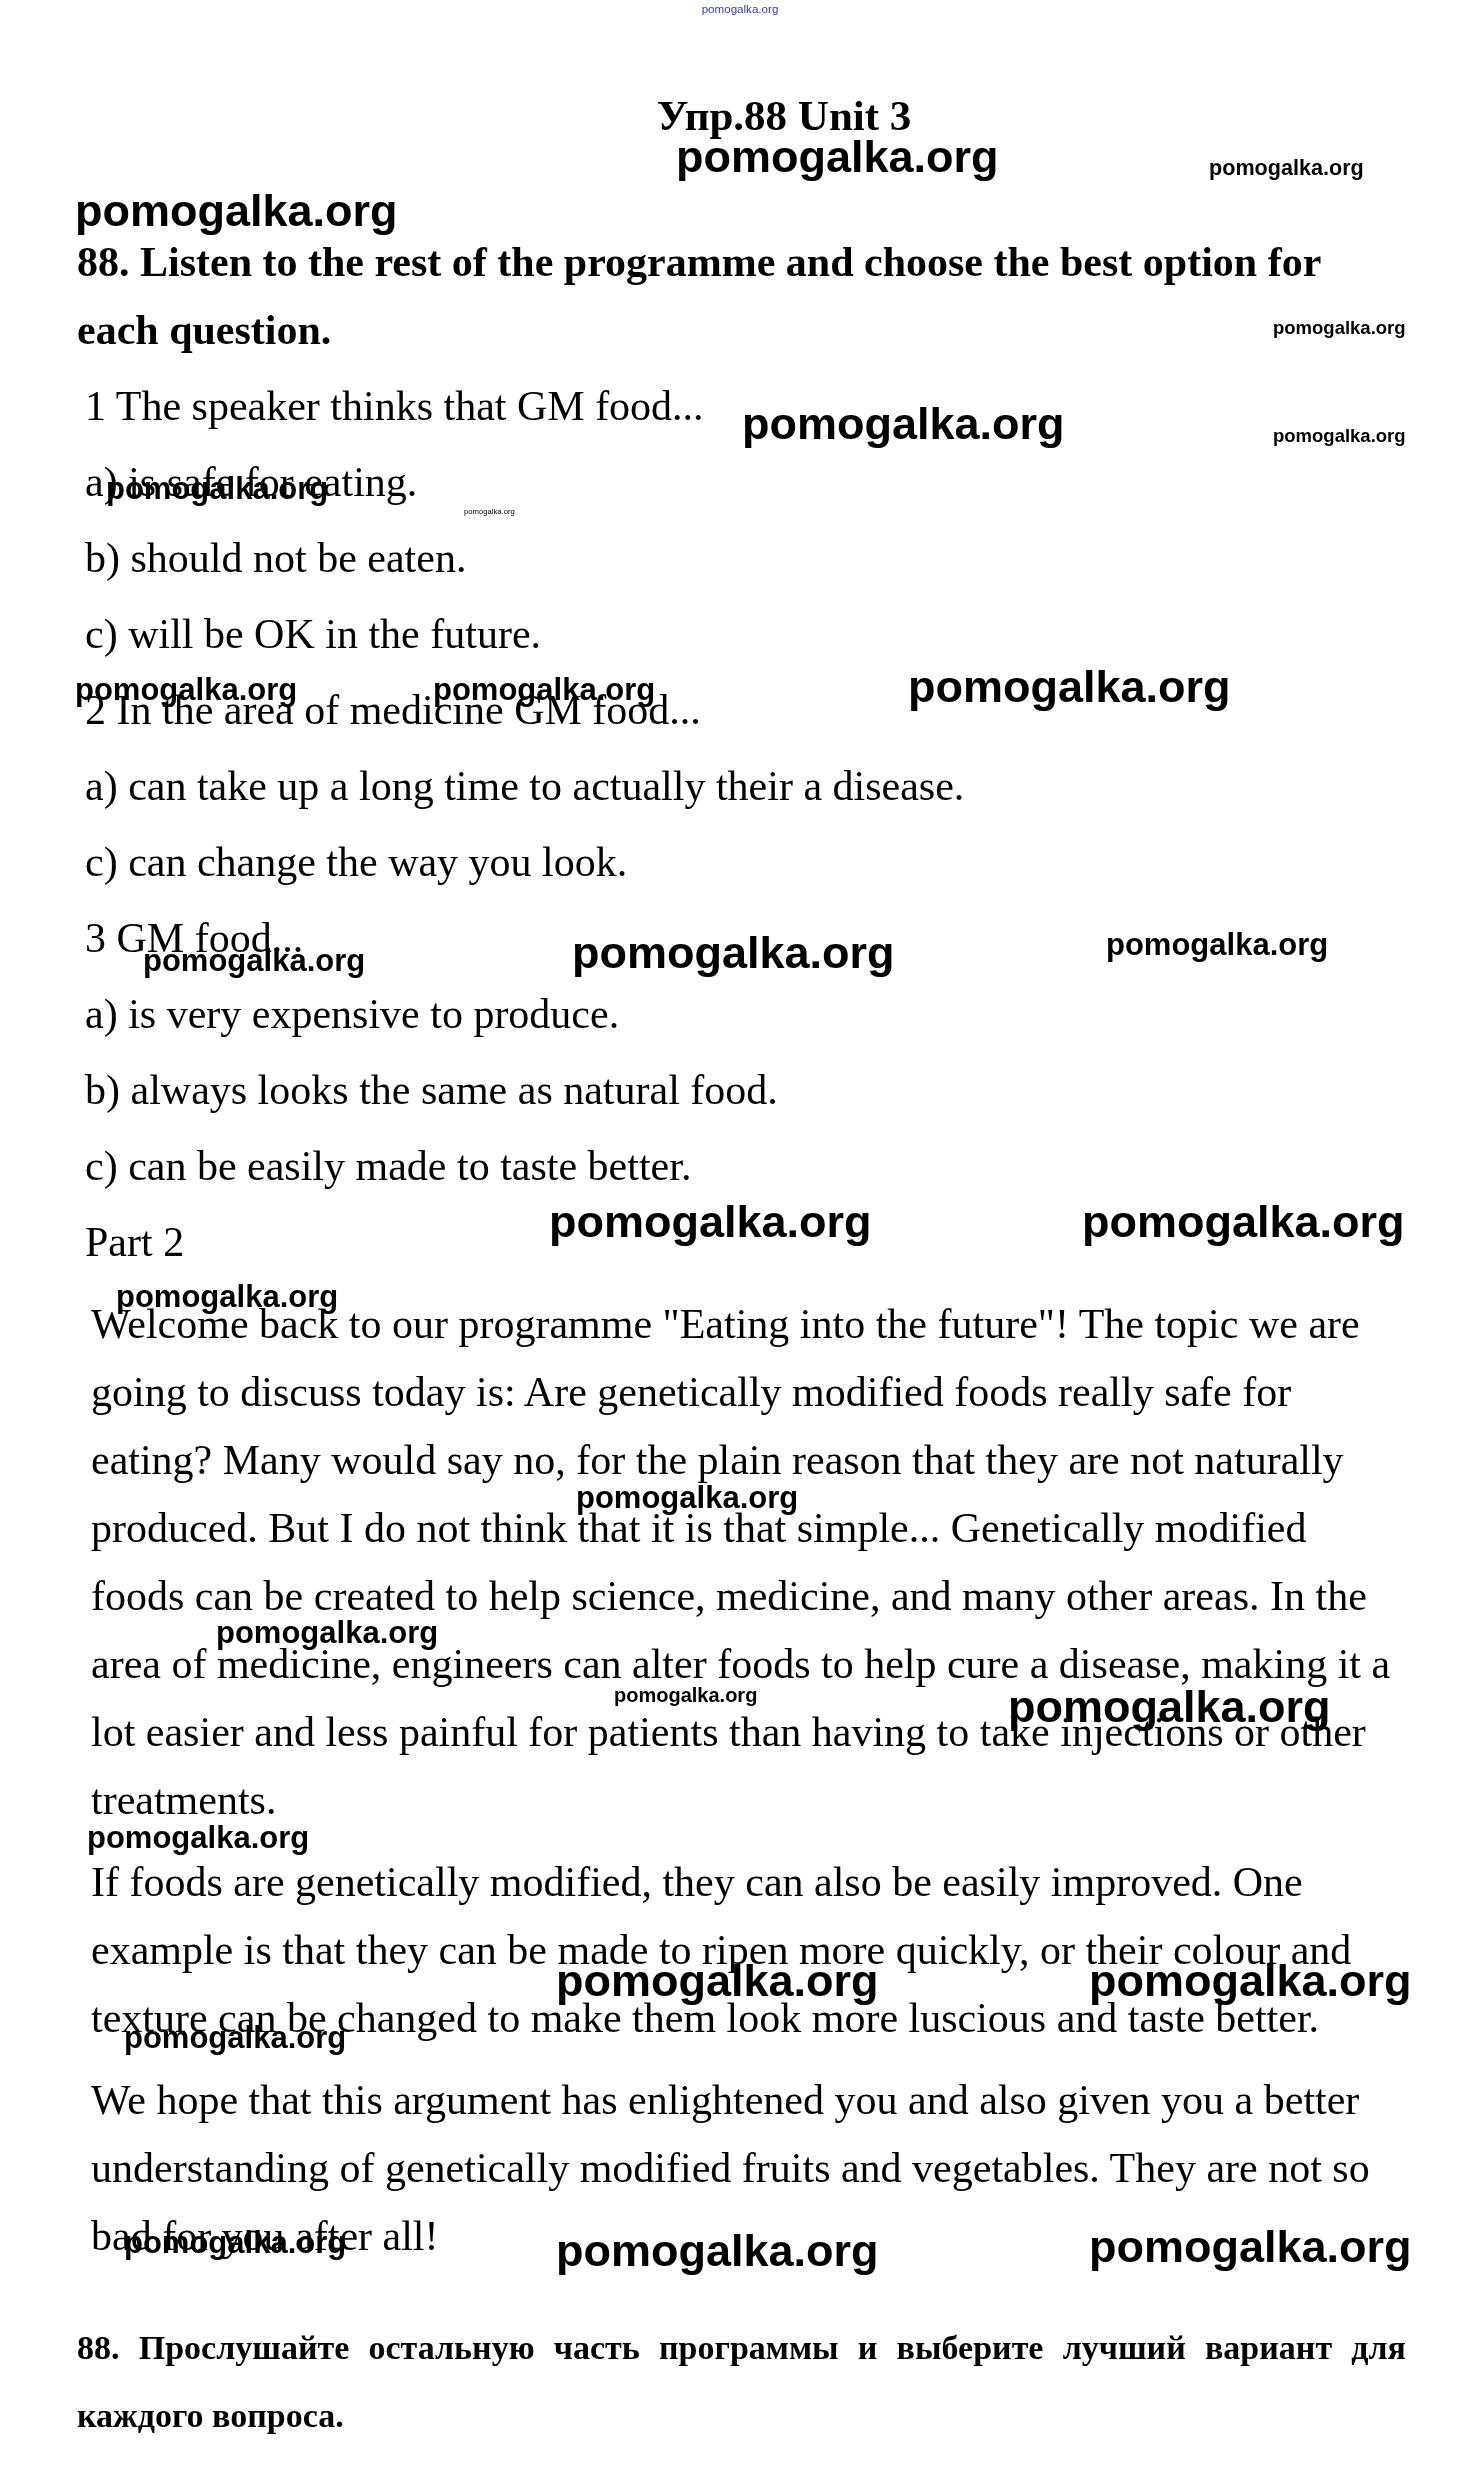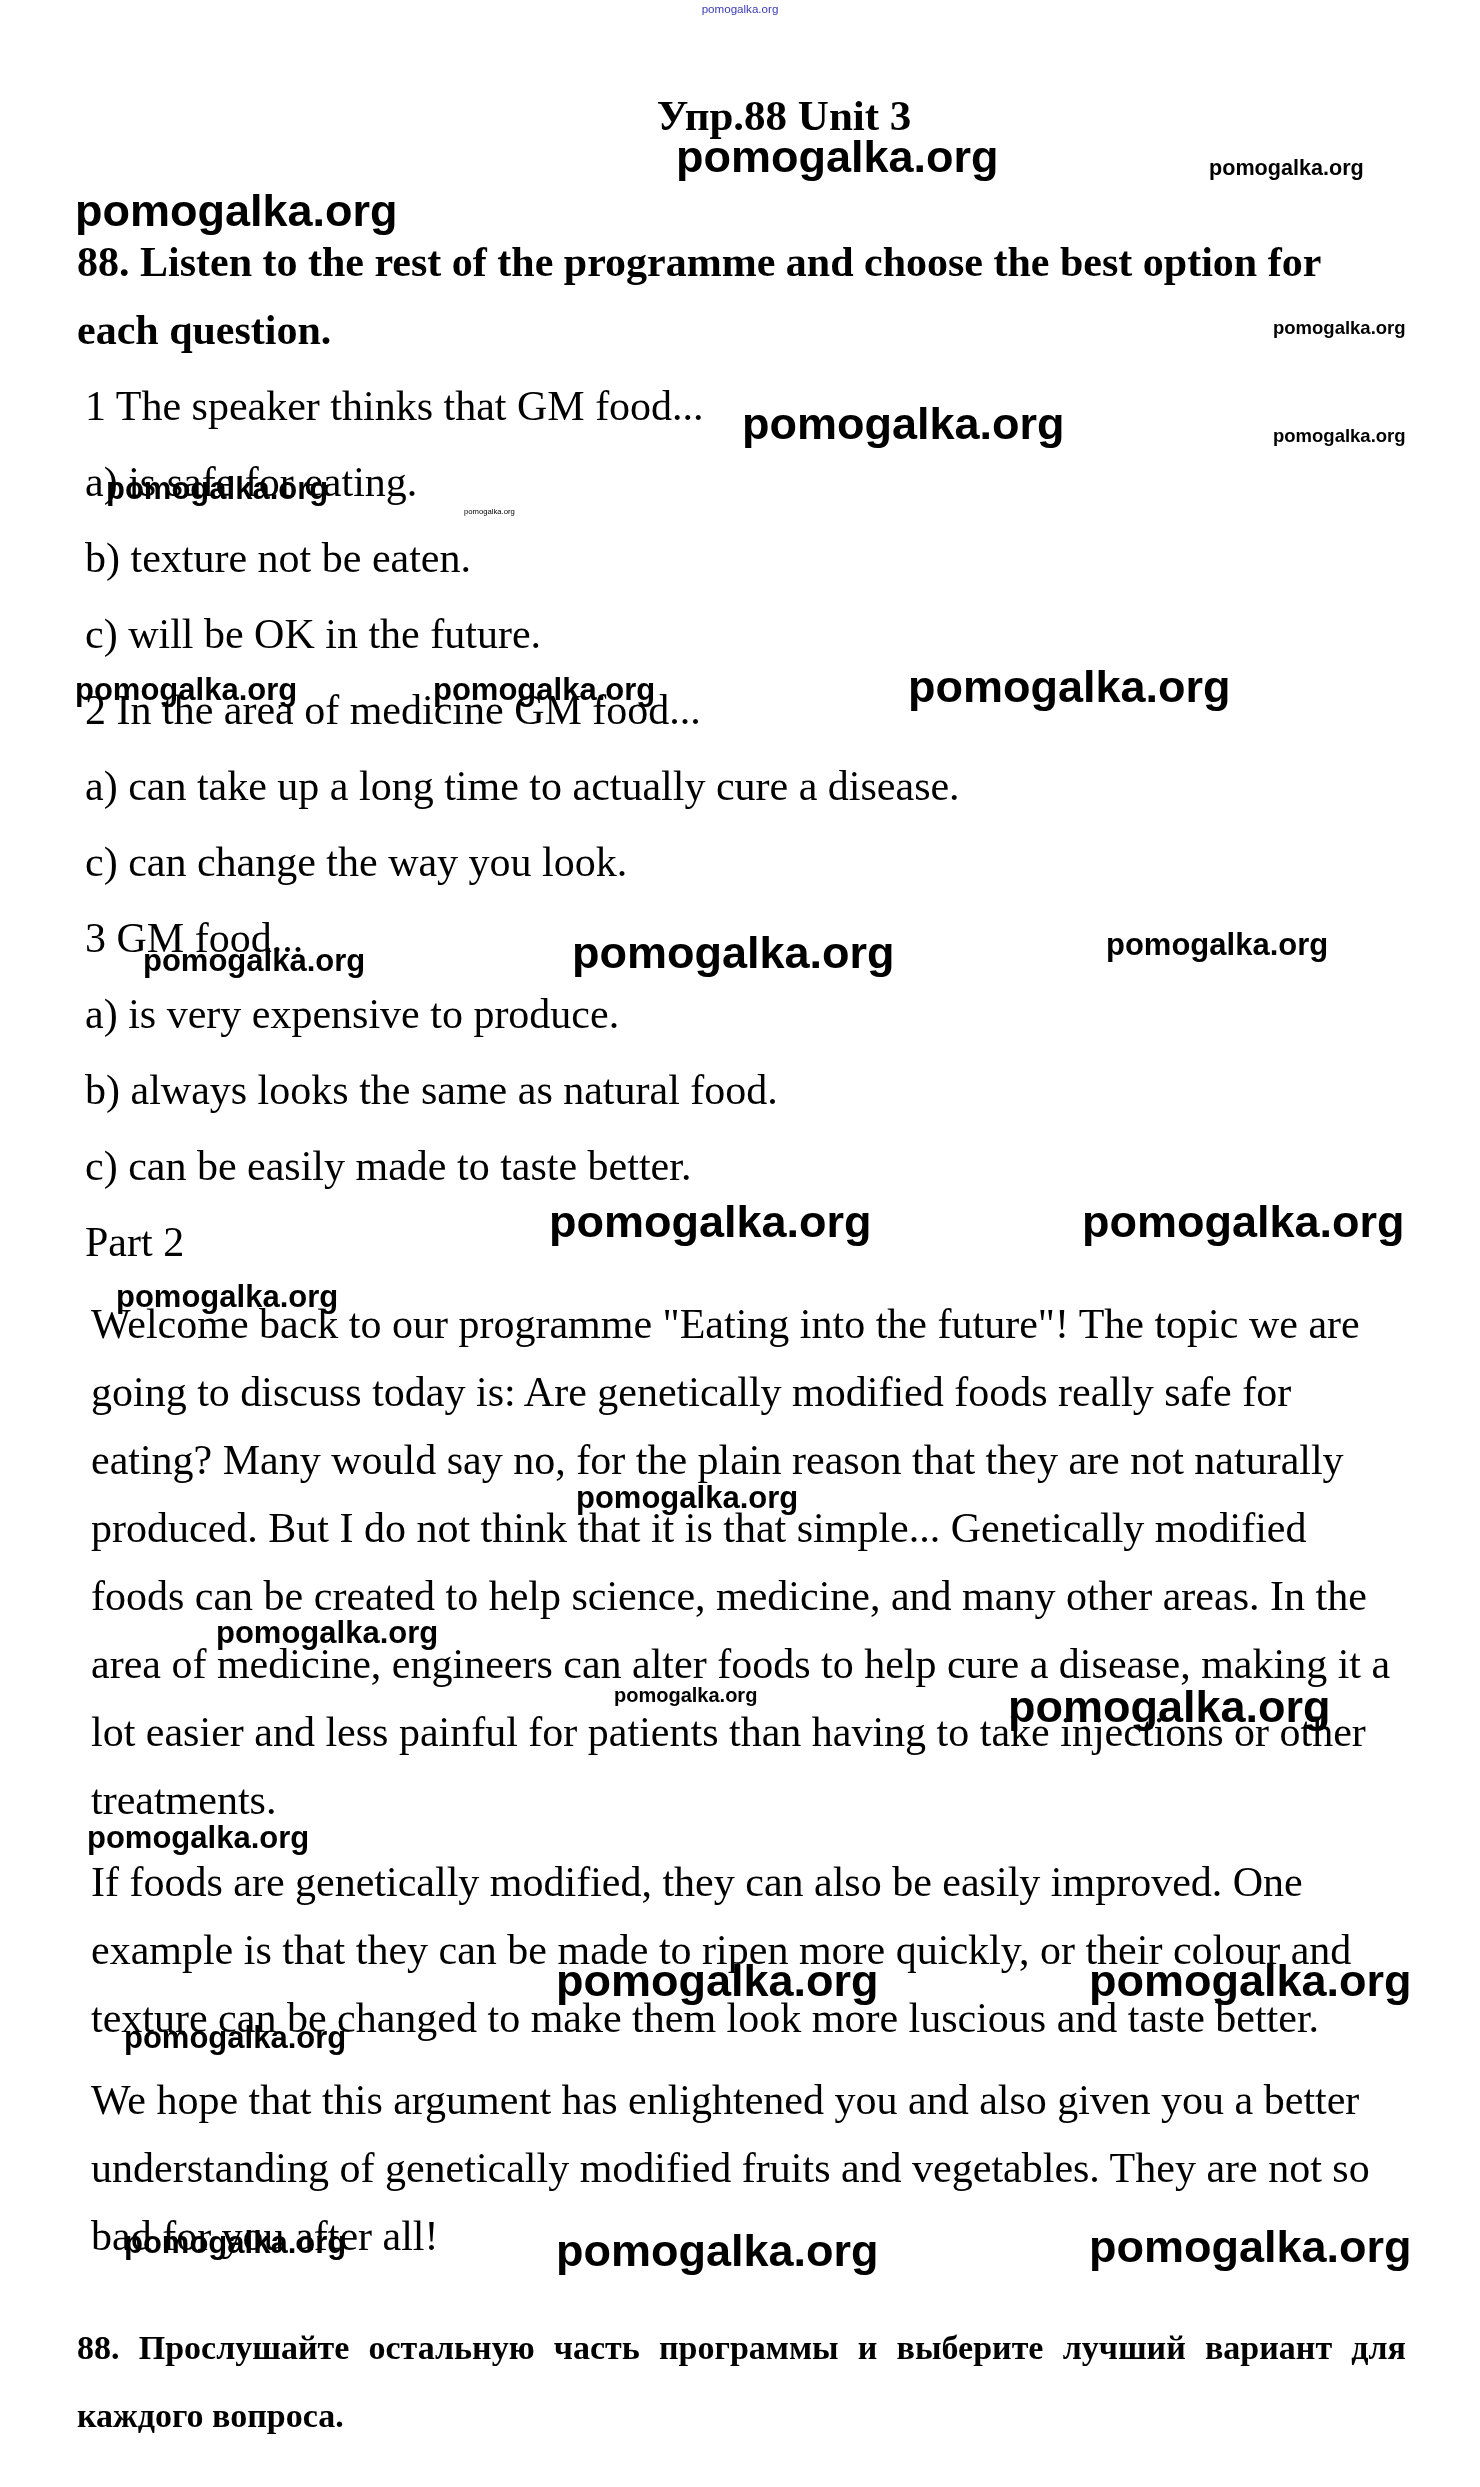--- a/index.html
+++ b/index.html
@@ -26,26 +26,26 @@
 
 <div class="top-link">pomogalka.org</div>
 <div class="title">Упр.88 Unit 3</div>
 
 <div class="page">
   <p class="heading">88. Listen to the rest of the programme and choose the best option for each question.</p>
 
   <div>
     <p class="line">1 The speaker thinks that GM food...</p>
     <p class="line">a) is safe for eating.</p>
-    <p class="line">b) texture not be eaten.</p>
+    <p class="line">b) should not be eaten.</p>
     <p class="line">c) will be OK in the future.</p>
   </div>
   <div>
     <p class="line">2 In the area of medicine GM food...</p>
-    <p class="line">a) can take up a long time to actually cure a disease.</p>
+    <p class="line">a) can take up a long time to actually their a disease.</p>
     <p class="line">c) can change the way you look.</p>
   </div>
   <div>
     <p class="line">3 GM food...</p>
     <p class="line">a) is very expensive to produce.</p>
     <p class="line">b) always looks the same as natural food.</p>
     <p class="line">c) can be easily made to taste better.</p>
   </div>
 
   <p class="line">Part 2</p>

